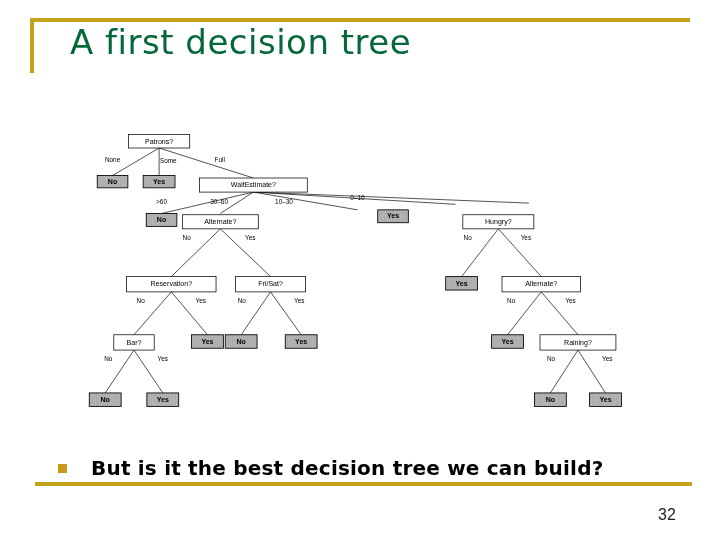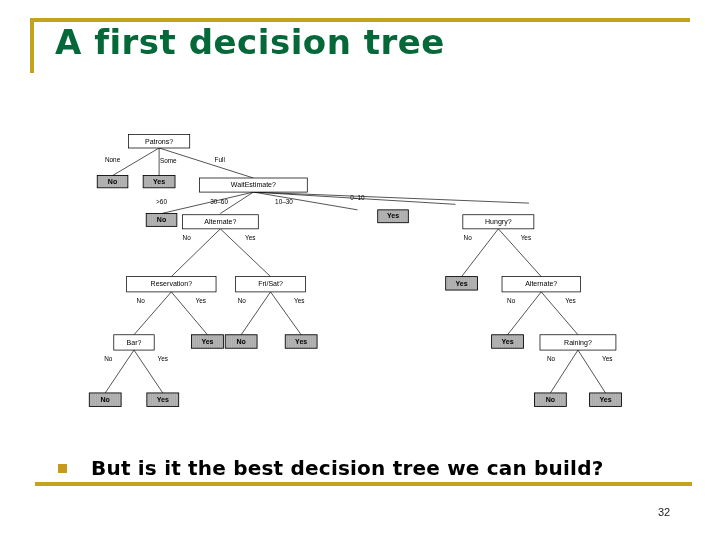--- a/index.html
+++ b/index.html
@@ -42,25 +42,25 @@
     position: absolute;
     left: 35px;
     top: 482px;
     width: 657px;
     height: 4px;
     background: #c3a21c;
   }
 
   #slide-title {
     position: absolute;
-    left: 55px;
+    left: 70px;
     top: 22px;
     font-family: "DejaVu Sans", sans-serif;
     font-size: 34px;
-    font-weight: bold;
+    font-weight: normal;
     letter-spacing: 0.5px;
     color: #046839;
     white-space: nowrap;
   }
 
   #bullet-row {
     position: absolute;
     left: 58px;
     top: 455px;
     width: 620px;
@@ -82,21 +82,21 @@
     color: #000000;
     white-space: nowrap;
     letter-spacing: 0.2px;
   }
 
   #page-number {
     position: absolute;
     left: 658px;
     top: 506px;
     font-family: "Liberation Sans", sans-serif;
-    font-size: 11px;
+    font-size: 16px;
     color: #222222;
   }
 
   
   #diagram-wrap {
     position: absolute;
     left: 85px;
     top: 98px;
     width: 545px;
     height: 348px;

